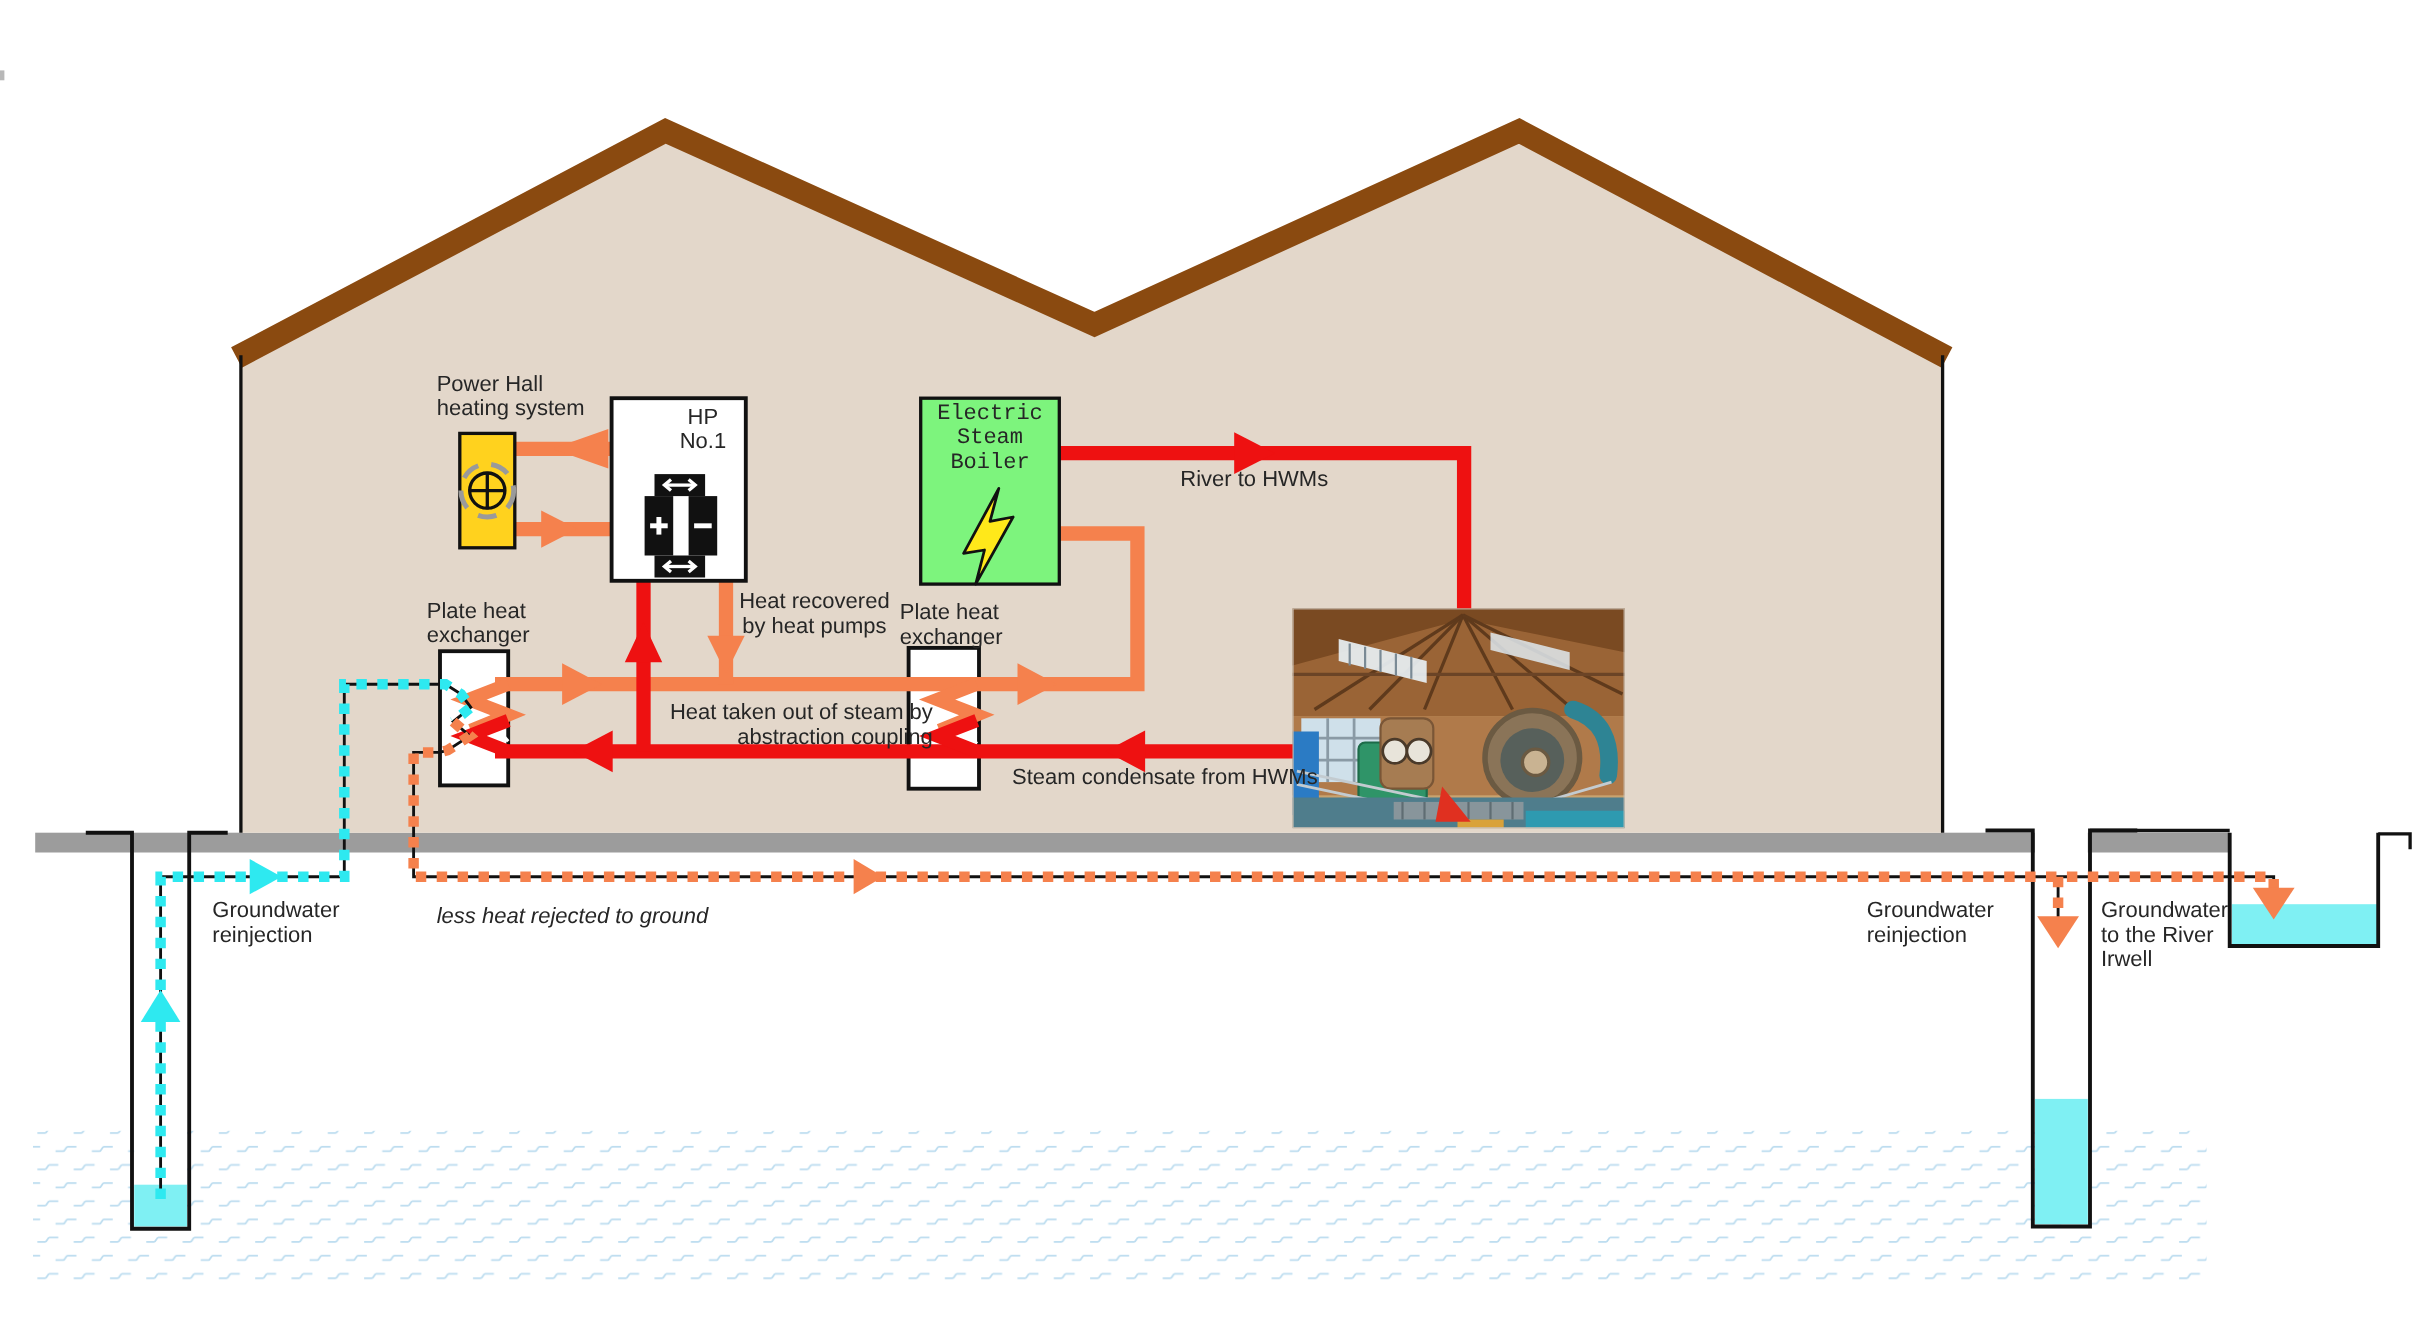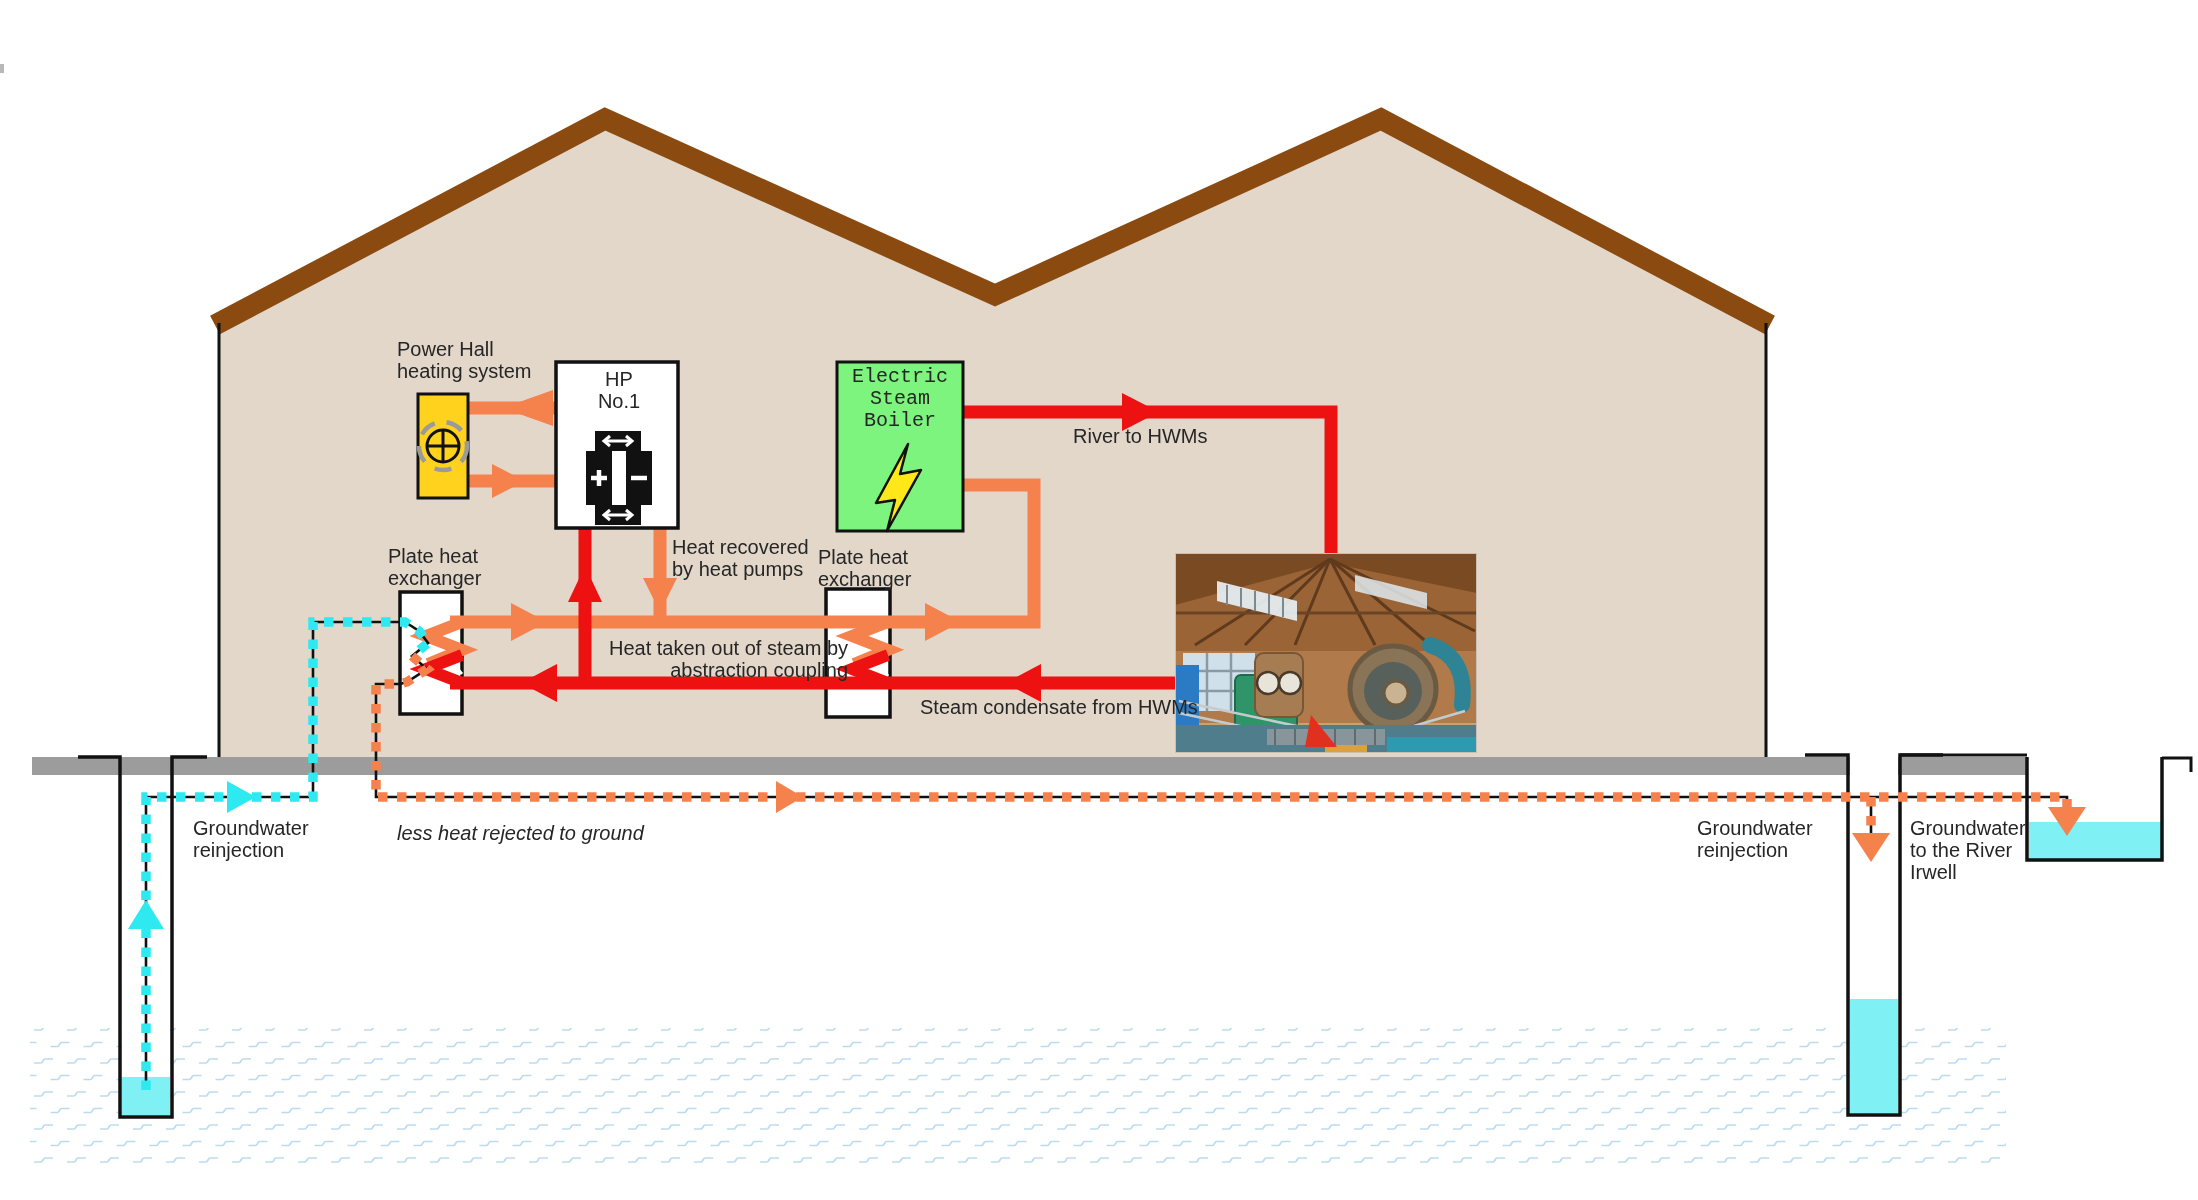--- a/index.html
+++ b/index.html
@@ -209,36 +209,36 @@
     <rect x="837" y="362" width="126" height="169" fill="#7DF47D" stroke="#111" stroke-width="3"></rect>
     <polygon points="908,444 876,503 895,500 887,531 921,470 900,474" fill="#FFE81A" stroke="#111" stroke-width="2.5" stroke-linejoin="round"></polygon>
   </g>
 </svg>
 
 <div class="lbl" style="left:397px;top:338px;">
   <span>Power Hall</span>
   <span>heating system</span>
 </div>
 
-<div class="lbl ctr" style="left:552px;top:368px;width:134px;">
+<div class="lbl ctr" style="left:572px;top:368px;width:134px;">
   <span>HP</span>
   <span>No.1</span>
 </div>
 
 <div class="lbl ctr" style="left:837px;top:366px;width:126px;font-family:Liberation Mono, monospace;">
   <span>Electric</span>
   <span>Steam</span>
   <span>Boiler</span>
 </div>
 
 <div class="lbl" style="left:1073px;top:425px;">
   <span>River to HWMs</span>
 </div>
 
-<div class="lbl" style="left:672px;top:536px;">
+<div class="lbl" style="left:672px;top:536px;text-align:center;">
   <span>Heat recovered</span>
   <span>by heat pumps</span>
 </div>
 
 <div class="lbl" style="left:388px;top:545px;">
   <span>Plate heat</span>
   <span>exchanger</span>
 </div>
 
 <div class="lbl" style="left:818px;top:546px;">

